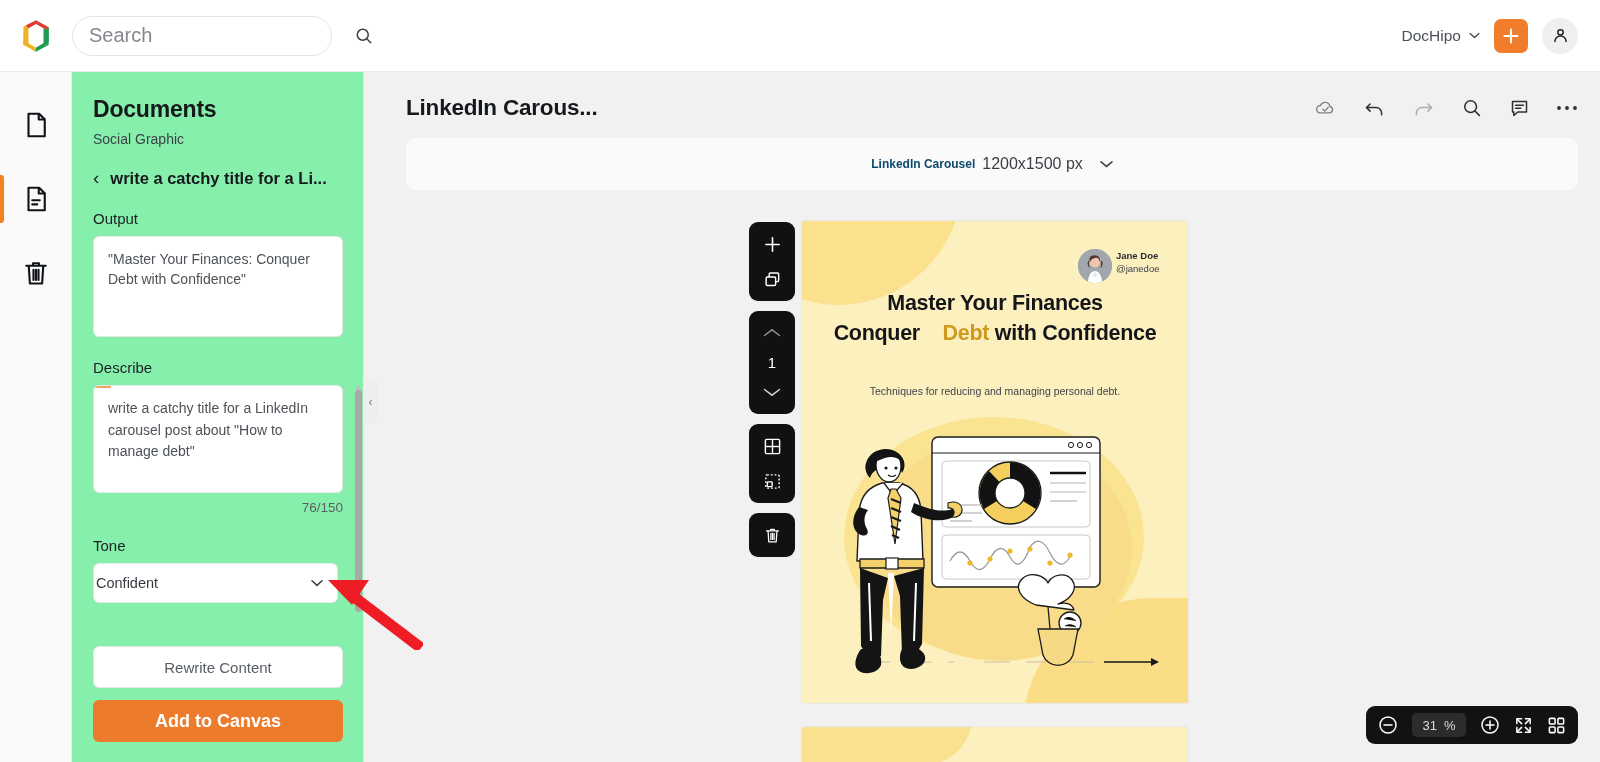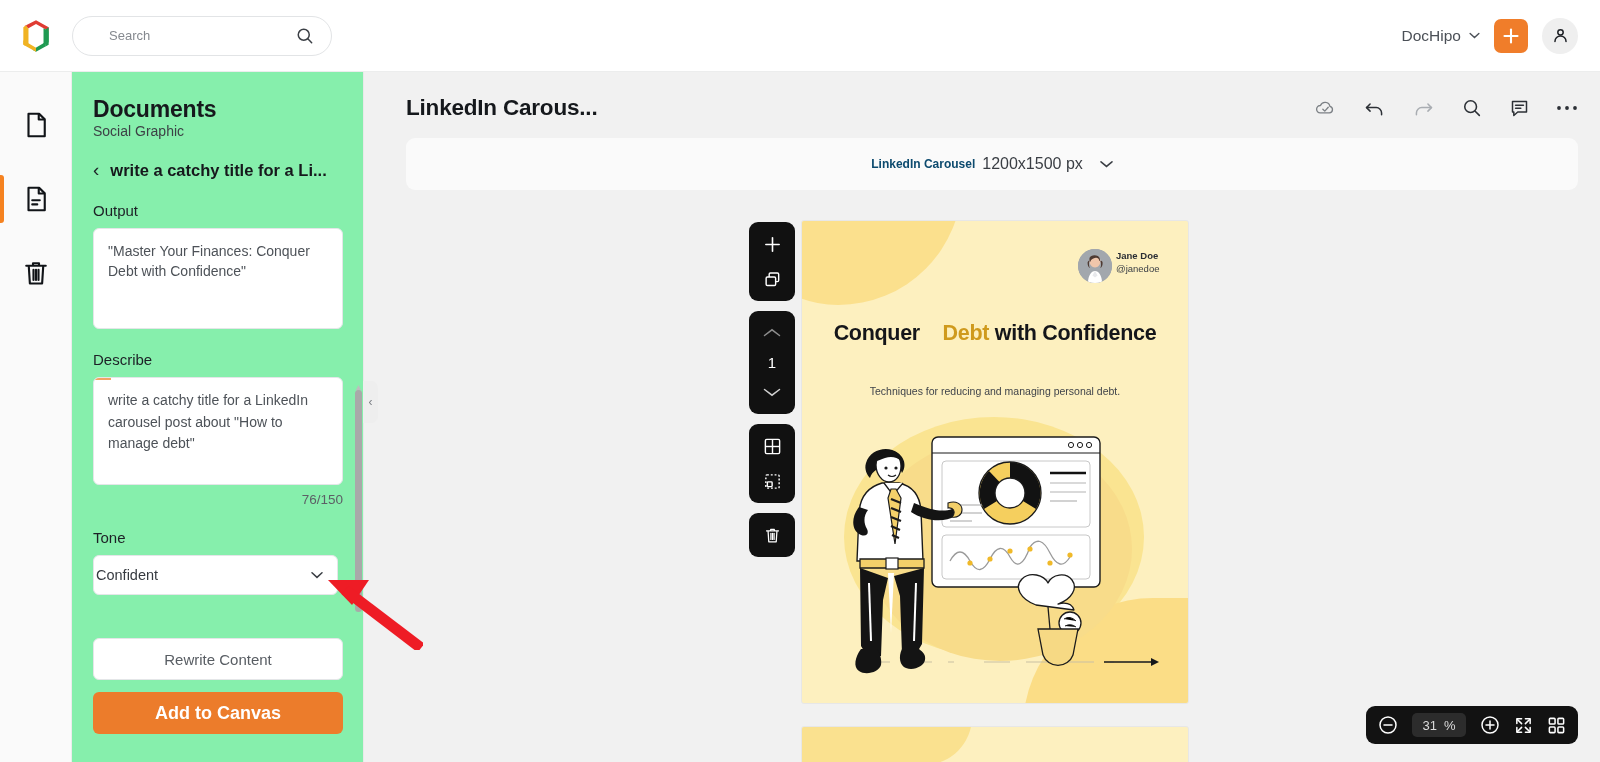--- a/index.html
+++ b/index.html
@@ -18,24 +18,23 @@
     border-bottom: 1px solid #eceded; z-index: 30;
   }
   .logo-wrap { width: 72px; display: flex; align-items: center; justify-content: center; }
   .search-box {
     position: relative; width: 260px; height: 40px;
     border: 1px solid #e2e4e6; border-radius: 22px;
     display: flex; align-items: center; padding: 0 16px;
     background: #fff;
   }
   .search-box input {
-    border: none; outline: none; flex: 1; font-size: 13px;
+    border: none; outline: none; flex: 1; font-size: 20px;
     color: #5c6066; font-family: "Liberation Sans", sans-serif;
     background: transparent;
-    margin-left: 20px;
   }
   .search-box input::placeholder { color: #85898f; }
   .search-icon { width: 20px; height: 20px; flex: none; }
 
   .topbar-right {
     margin-left: auto; display: flex; align-items: center; gap: 14px;
     padding-right: 22px;
   }
   .brand-menu {
     display: flex; align-items: center; gap: 8px; cursor: pointer;
@@ -70,21 +69,21 @@
     width: 4px; height: 48px; background: #f58220; border-radius: 0 3px 3px 0;
   }
 
   
   .panel {
     position: absolute; top: 72px; left: 72px; width: 292px; height: 690px;
     background: #86efac; border-right: 1px solid #e9e9e9;
     padding: 24px 21px 0 21px; z-index: 15; overflow: hidden;
   }
   .panel-title { font-size: 23px; font-weight: bold; color: #16181c; letter-spacing: -0.2px; }
-  .panel-sub { font-size: 14px; color: #3d4146; margin-top: 0; }
+  .panel-sub { font-size: 14px; color: #3d4146; margin-top: 8px; }
   .breadcrumb {
     display: flex; align-items: center; gap: 11px; margin-top: 22px;
     cursor: pointer;
   }
   .bc-back { font-size: 19px; color: #1d2026; line-height: 1; margin-top: -2px; }
   .bc-text { font-size: 16.5px; font-weight: bold; color: #16181c; }
 
   .field-label { font-size: 15px; color: #1d2026; margin-top: 22px; margin-bottom: 9px; }
   .output-box {
     width: 250px; height: 101px; border: 1px solid #e4e6e8; border-radius: 6px;
@@ -481,20 +480,21 @@
           <path d="M11.6 8.8 c1 -3.4 9 -3.8 10.2 0.6 c0.6 2.2 -0.4 3.4 -0.6 2 c-0.3 -2 -1.6 -2.8 -3.4 -2.6 c-2.6 0.3 -4.8 1.6 -5.4 3.6 c-0.5 1.6 -1.4 -1.6 -0.8 -3.6 Z" fill="#4e3a33"></path>
           <path d="M11.4 12 c-0.8 2.4 -0.4 5.6 0.6 7.2 c-1.6 -0.4 -2.6 -3.4 -2.4 -5.6 c0.1 -1.2 1 -2.6 1.8 -1.6 Z" fill="#4e3a33"></path>
           <path d="M22.4 12 c1 2.4 0.8 5.6 -0.2 7.2 c1.8 -0.6 2.6 -3.4 2.4 -5.6 c-0.1 -1.4 -1.4 -2.6 -2.2 -1.6 Z" fill="#4e3a33"></path>
           <path d="M10 34 c0 -7.5 3.3 -12 7 -12 c3.7 0 7 4.5 7 12 Z" fill="#ffffff"></path>
           <path d="M17 22 l-2.6 4.4 l2.6 2 l2.6 -2 Z" fill="#e8e9ec"></path>
         </svg>
       </div>
       <div class="author-name">Jane Doe</div>
       <div class="author-handle">@janedoe</div>
 
+      <div class="slide-h1">Master Your Finances</div>
       <div class="slide-h2"><span>Conquer </span><span class="hl">Debt</span><span> with Confidence</span></div>
       <div class="slide-sub">Techniques for reducing and managing personal debt.</div>
 
       <svg class="illus" viewBox="0 0 344 270">
         <ellipse cx="176" cy="126" rx="132" ry="112" fill="#f8dc8a"></ellipse>
 
         <rect x="108" y="14" width="168" height="150" rx="6" fill="#ffffff" stroke="#1b1b1b" stroke-width="1.4"></rect>
         <line x1="108" y1="30" x2="276" y2="30" stroke="#1b1b1b" stroke-width="1.2"></line>
         <circle cx="247" cy="22" r="2.6" fill="none" stroke="#1b1b1b" stroke-width="1"></circle>
         <circle cx="256" cy="22" r="2.6" fill="none" stroke="#1b1b1b" stroke-width="1"></circle>

